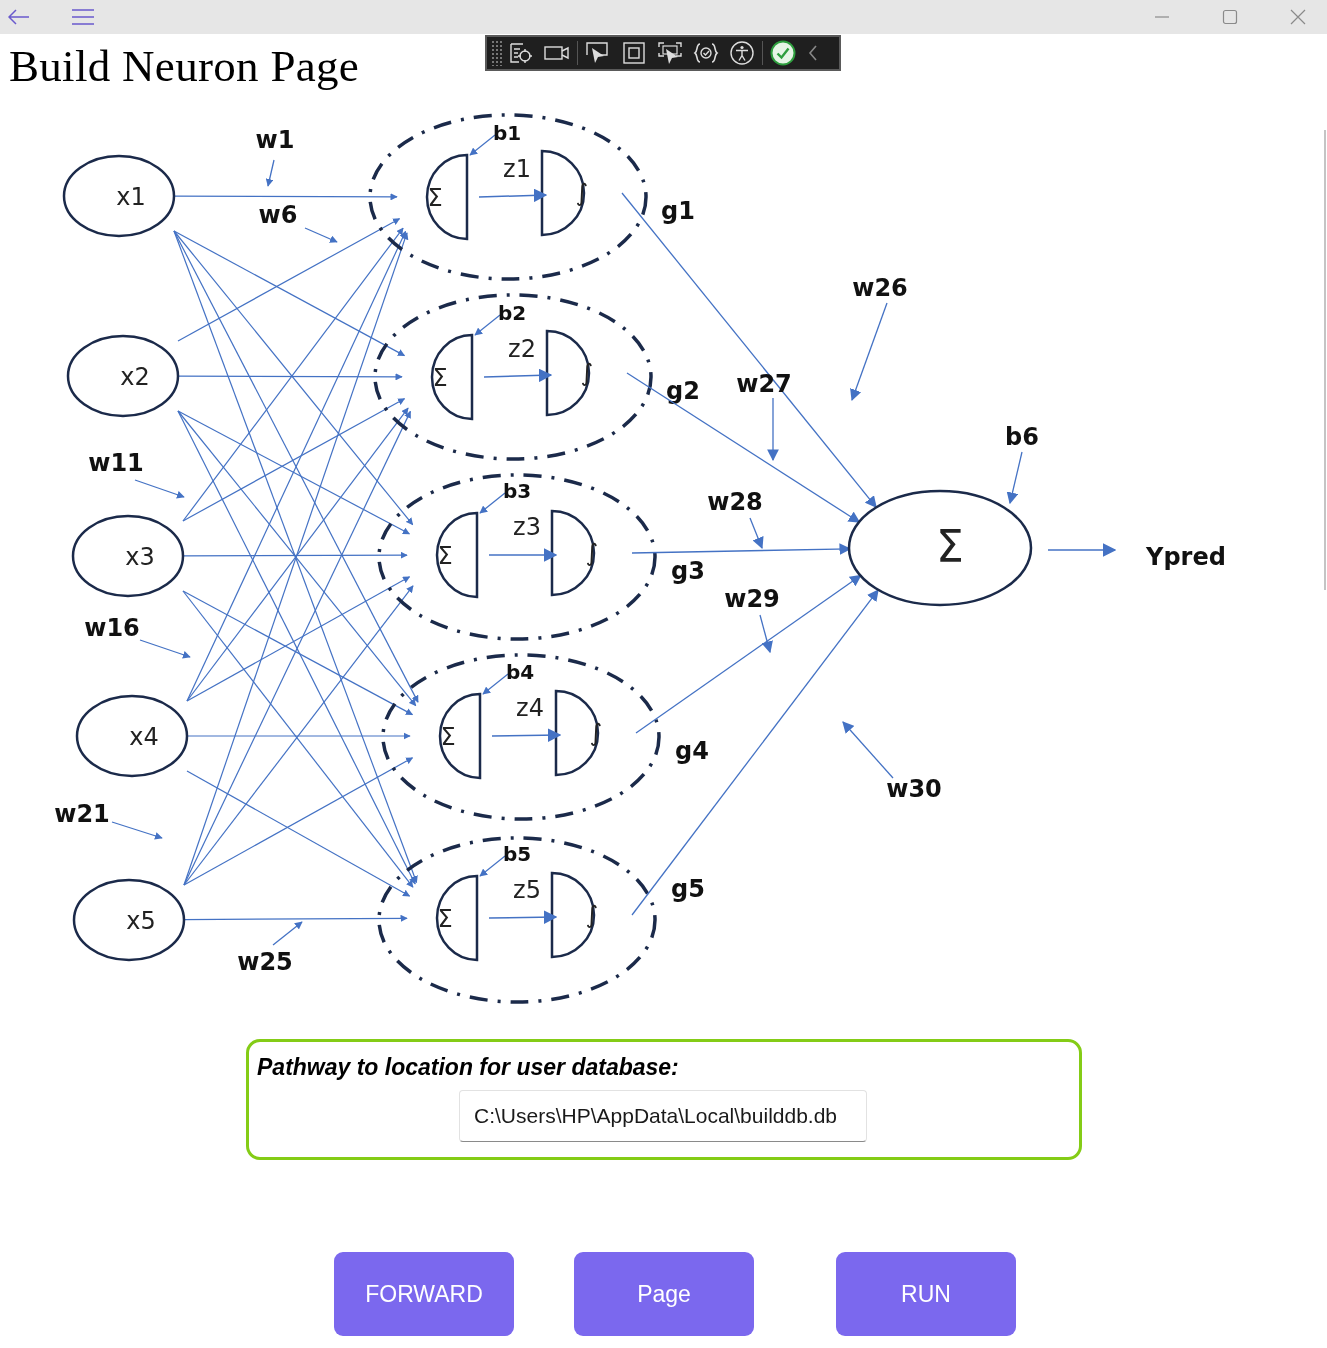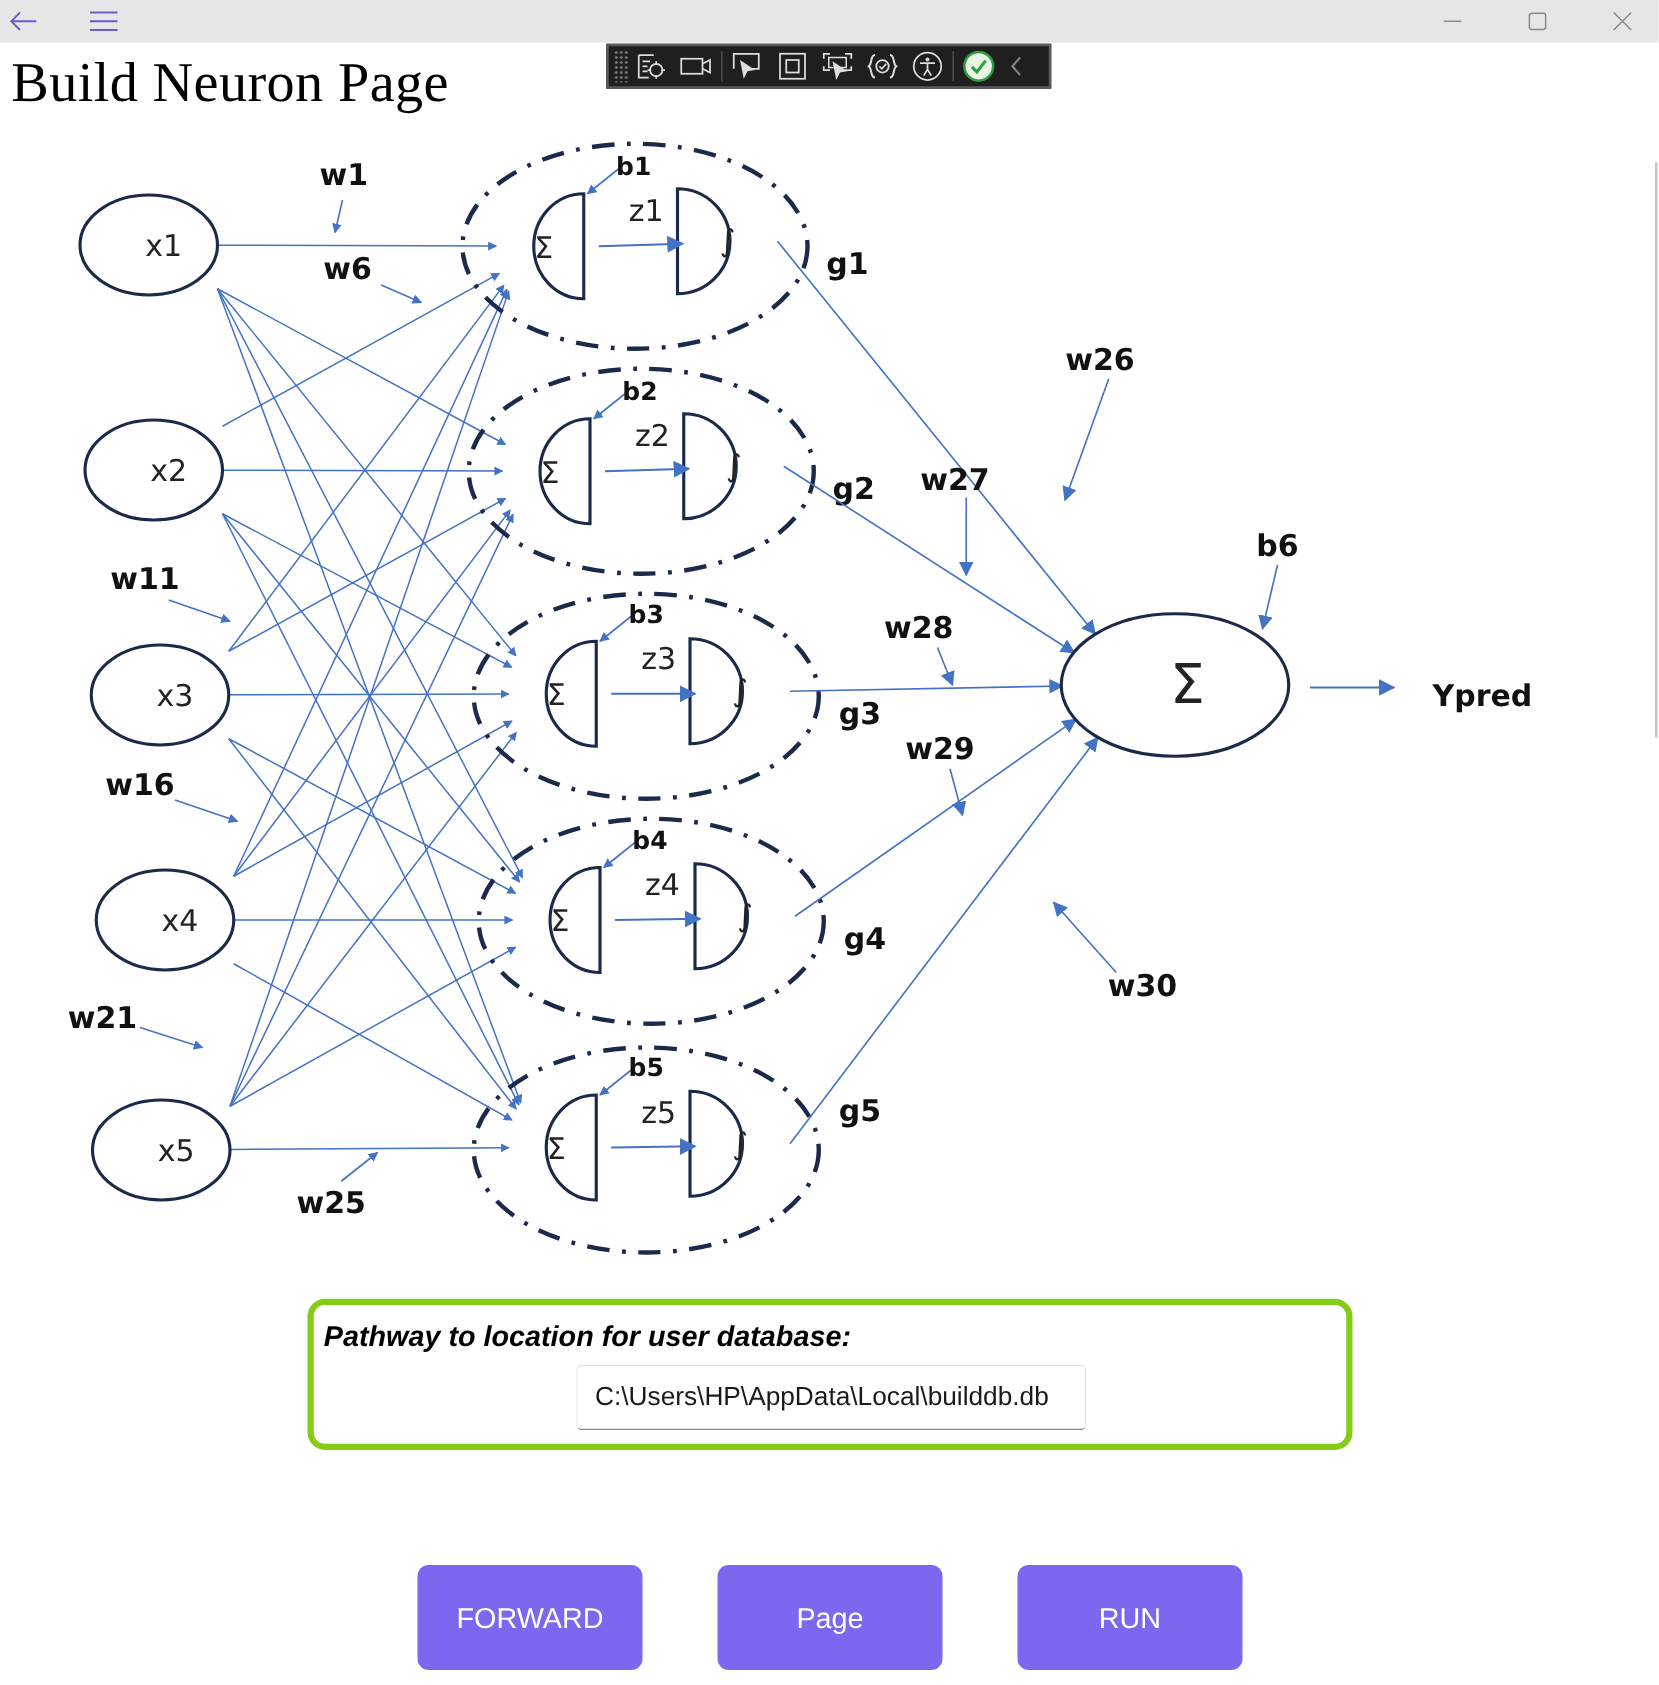--- a/index.html
+++ b/index.html
@@ -40,41 +40,41 @@
 
   .diagram { position: absolute; left: 0; top: 100px; width: 1300px; height: 920px; }
   .diagram text { font-family: "DejaVu Sans", sans-serif; }
   .lbl-bold { font-weight: bold; font-size: 24px; fill: #111; }
   .lbl-node { font-size: 24px; fill: #222; }
   .lbl-small { font-weight: bold; font-size: 20px; fill: #111; }
   .lbl-z { font-size: 24px; fill: #222; }
 
   .db-panel {
     position: absolute; left: 246px; top: 1039px; width: 836px; height: 121px;
-    border: 5px solid #84cc16; border-radius: 14px; box-sizing: border-box; background: #fff;
+    border: 3px solid #84cc16; border-radius: 14px; box-sizing: border-box; background: #fff;
   }
   .db-label {
     position: absolute; left: 8px; top: 12px; font-family: "Liberation Sans", sans-serif;
     font-style: italic; font-weight: bold; font-size: 23px; color: #000;
   }
   .db-input {
     position: absolute; left: 210px; top: 48px; width: 408px; height: 52px;
     border: 1px solid #e2e2e2; border-bottom: 1px solid #8a8a8a; border-radius: 4px;
     box-sizing: border-box; padding: 10px 14px; font-family: "Liberation Sans", sans-serif;
     font-size: 21px; color: #1a1a1a; background: #fff; outline: none;
   }
 
   .action-btn {
     position: absolute; top: 1252px; width: 180px; height: 84px; border: none;
     border-radius: 9px; background: #7b68ee; color: #ffffff;
     font-family: "Liberation Sans", sans-serif; font-size: 23px; cursor: pointer;
   }
   .btn-forward { left: 334px; }
   .btn-back { left: 574px; }
-  .btn-run { left: 814px; }
+  .btn-run { left: 836px; }
 </style>
 </head>
 <body>
 
 <div class="titlebar">
   <div class="tb-icon back-btn">
     <svg width="22" height="16" viewBox="0 0 22 16">
       <path d="M21 8H2M8 1L1 8l7 7" fill="none" stroke="#6a5acd" stroke-width="1.5"></path>
     </svg>
   </div>

